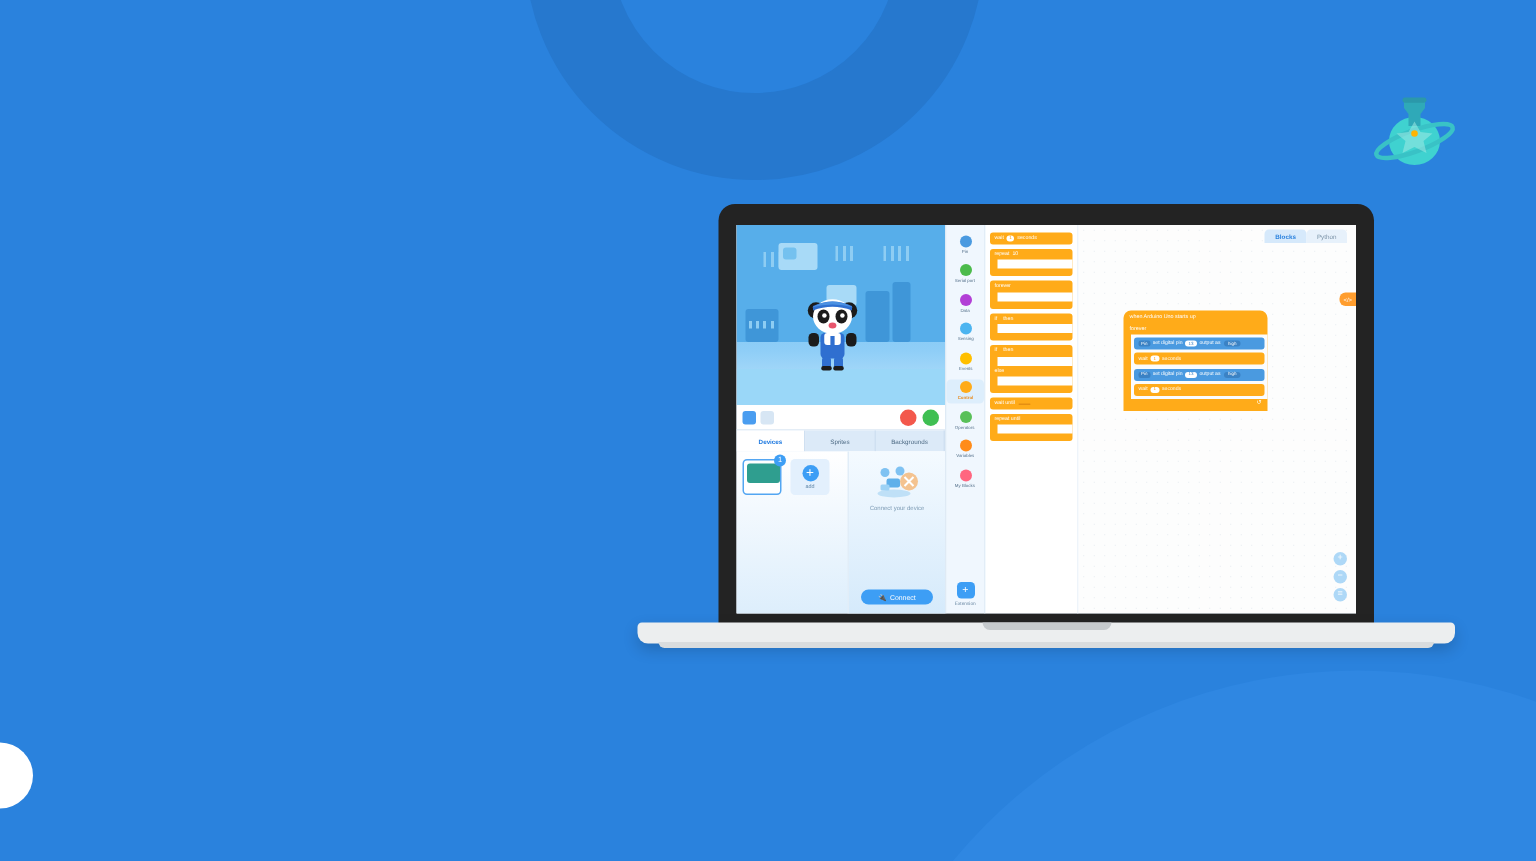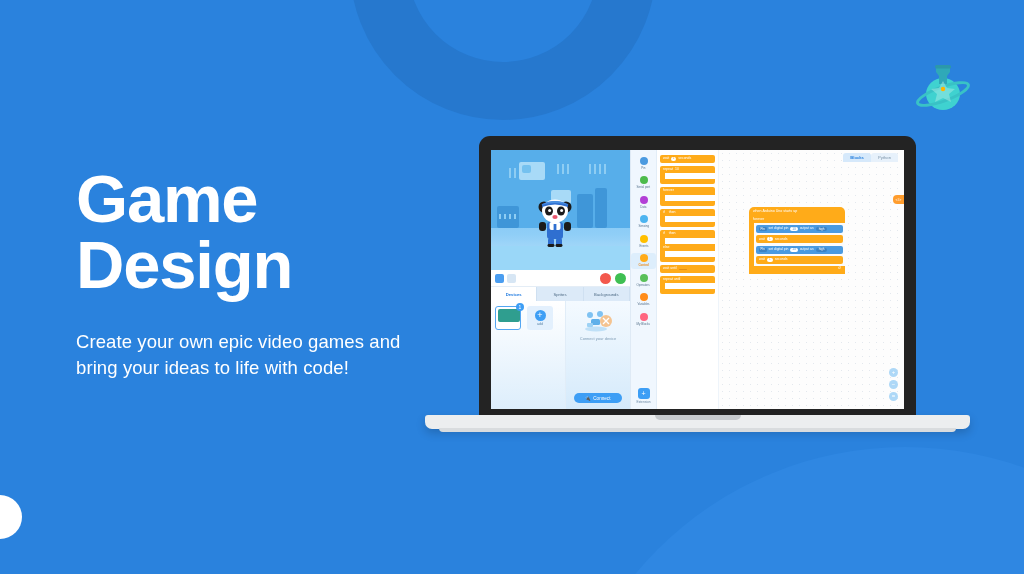--- a/index.html
+++ b/index.html
@@ -275,27 +275,20 @@
     <svg viewBox="0 0 62 62" width="62" height="62">
       <ellipse cx="31" cy="37" rx="17" ry="16" fill="#3fd2d0"></ellipse>
       <path d="M24 10 h14 v5 l-3 4 v8 h-8 v-8 l-3 -4 z" fill="#2fa9b8"></path>
       <rect x="23" y="8" width="16" height="3.5" rx="1.6" fill="#2b98aa"></rect>
       <ellipse cx="31" cy="37" rx="27" ry="7" fill="none" stroke="#39c2c6" stroke-width="3" transform="rotate(-20 31 37)"></ellipse>
       <path d="M31 24 l4 7 8 1 -6 5 2 8 -8 -4 -8 4 2 -8 -6 -5 8 -1 z" fill="#9fe9e4" opacity=".55"></path>
       <circle cx="31" cy="32" r="2.2" fill="#ffb400"></circle>
     </svg>
   </div>
 
-  <div class="copy">
-    <div class="headline">
-      <div>Game</div>
-      <div>Design</div>
-    </div>
-    <div class="subcopy">Create your own epic video games and bring your ideas to life with code!</div>
-  </div>
 
   <div class="laptop">
     <div class="laptop-lid">
       <div class="laptop-screen">
 
         <div class="ed-left">
 
           <div class="stage-view">
             <div class="lab-wall"></div>
             <div class="lab-box dark" style="left:6px;top:56px;width:22px;height:22px;"></div>

